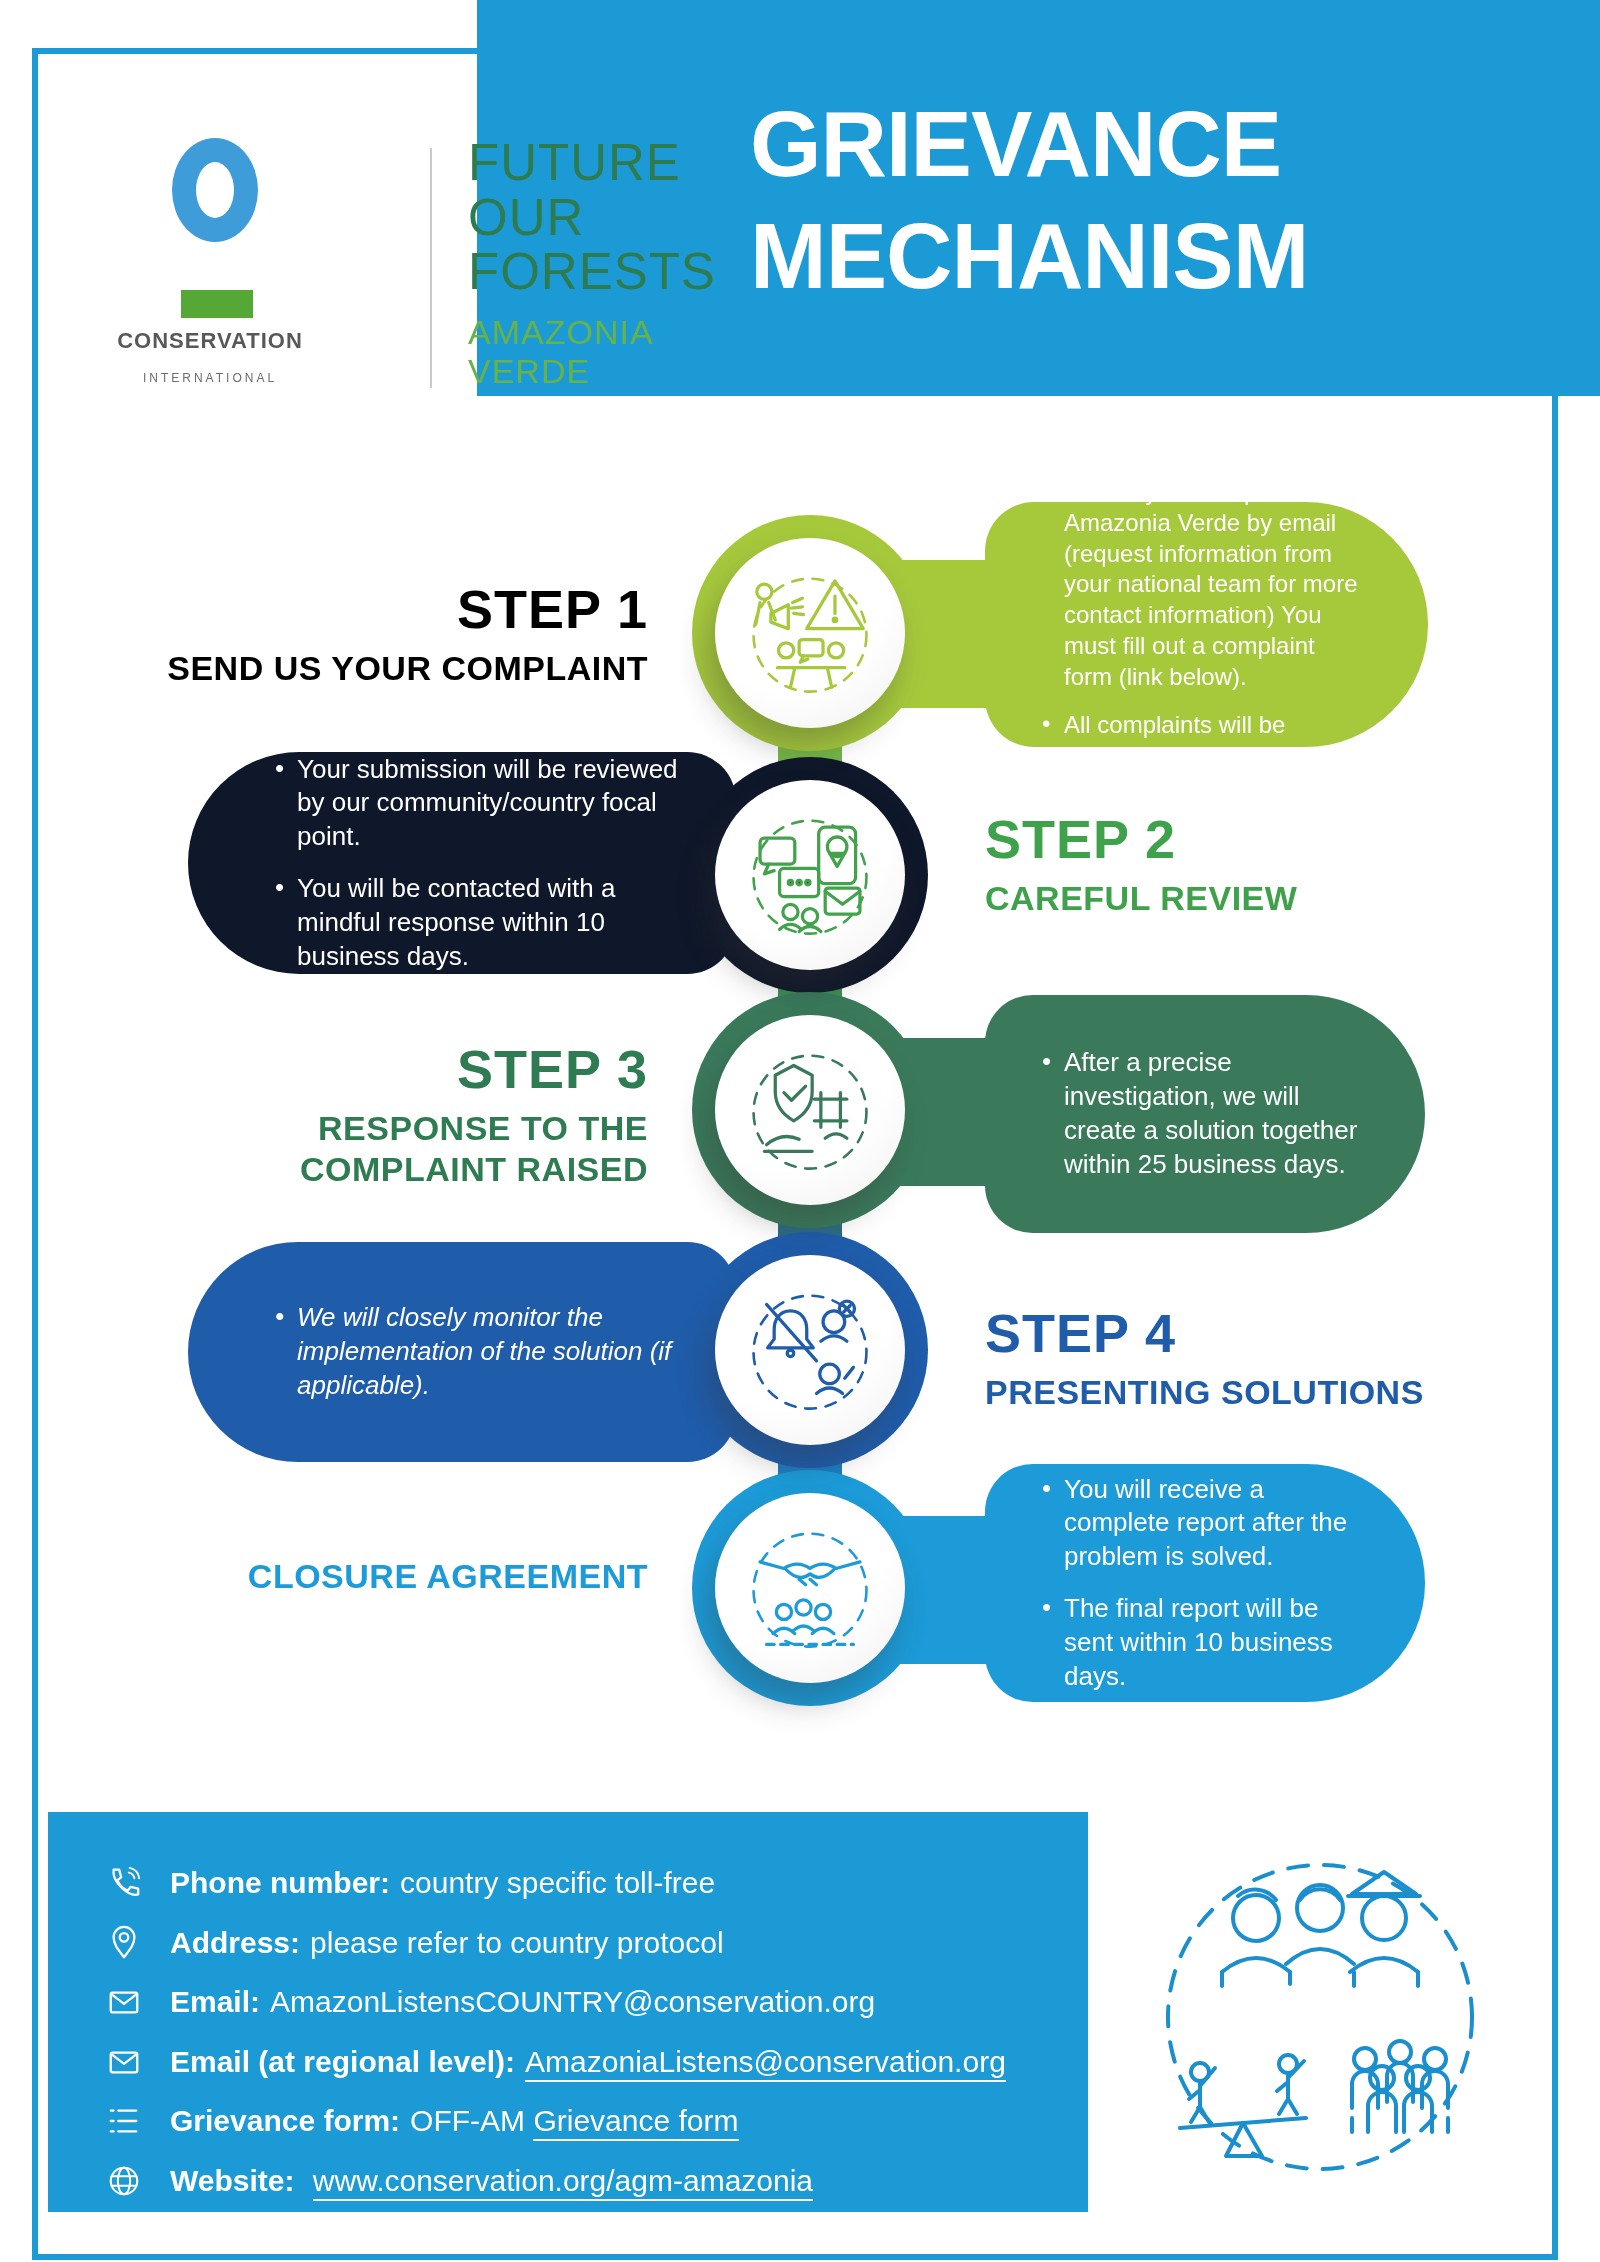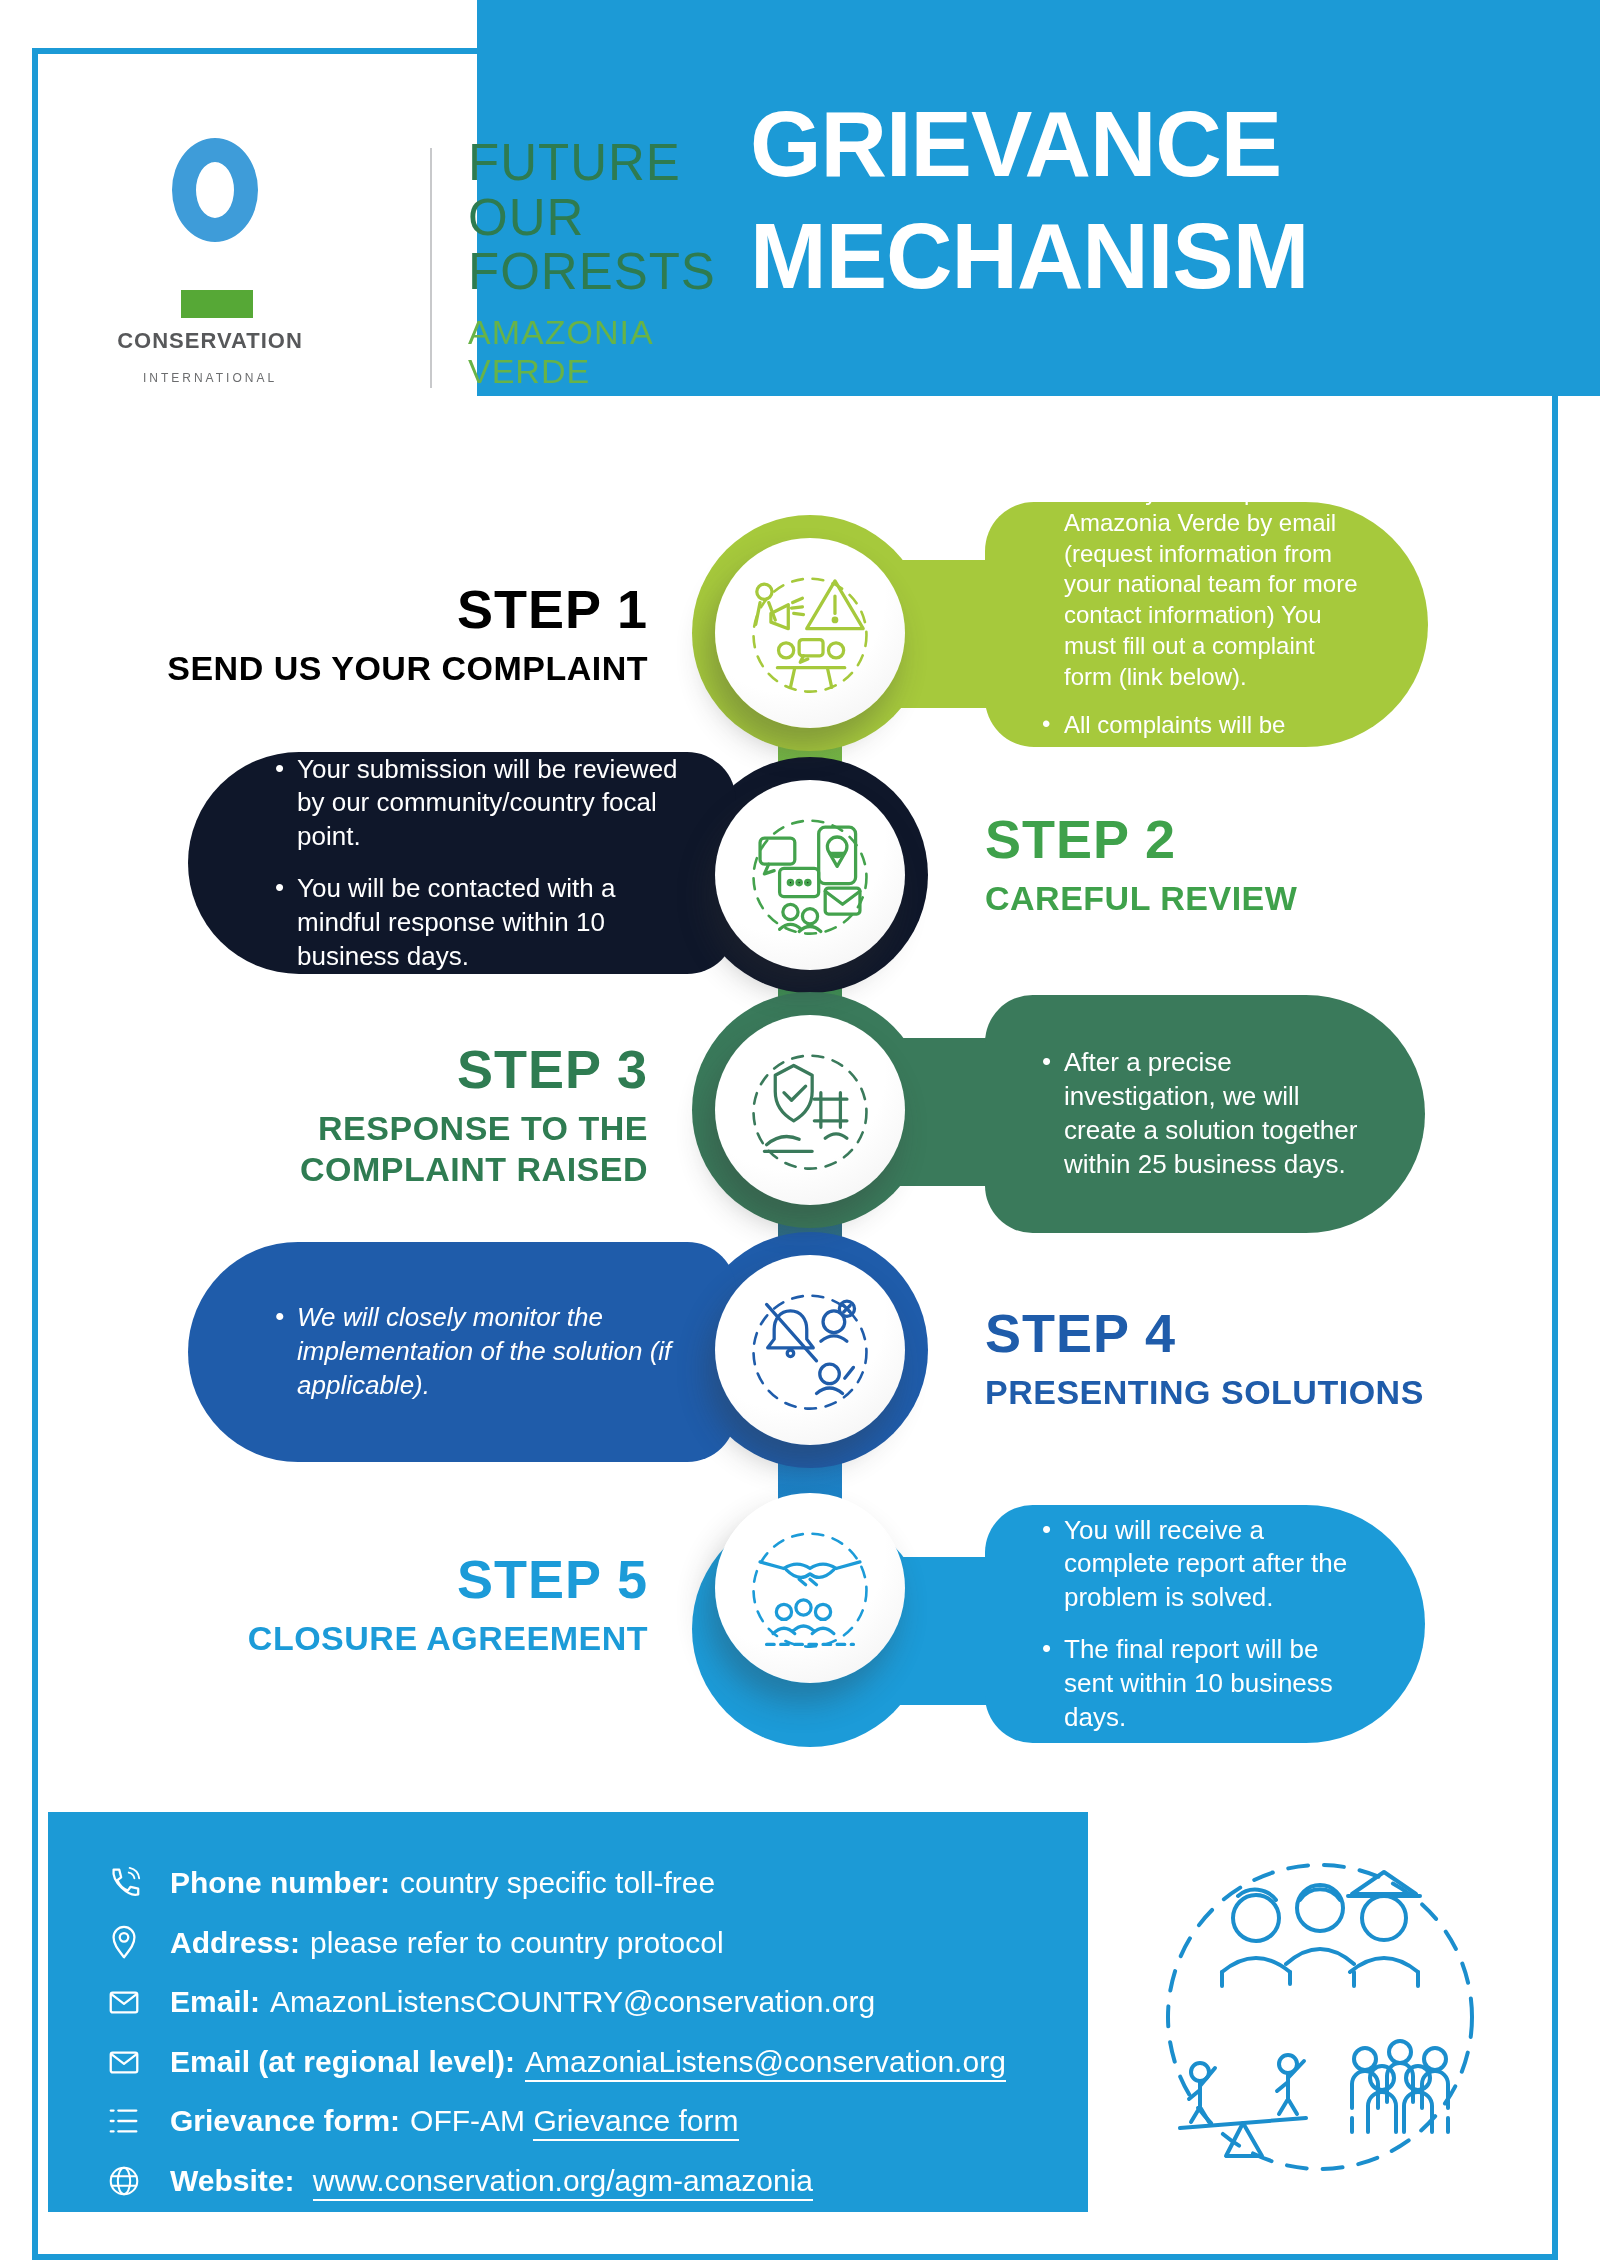--- a/index.html
+++ b/index.html
@@ -65,21 +65,21 @@
 
   .step-title { position:absolute; z-index:4; }
   .step-title.right-align { text-align:right; }
   .step-label { font-size:54px; font-weight:bold; letter-spacing:1px; }
   .step-sub { font-size:34px; font-weight:bold; letter-spacing:.5px; line-height:1.2; margin-top:8px; }
 
   .c-lime   { color:#000000; } .bg-lime   { background:#a6c93c; }
   .c-green  { color:#3fa14b; } .bg-green  { background:#0f172a; }
   .c-dgreen { color:#2f7c52; } .bg-dgreen { background:#3a7a5b; }
   .c-dblue  { color:#1f5caa; } .bg-dblue  { background:#1f5caa; }
-  .c-lblue  { color:#1c9bd8; } .bg-lblue  { background:#1c9bd8;margin-top:41px; }
+  .c-lblue  { color:#1c9bd8; } .bg-lblue  { background:#1c9bd8; }
 
   
   .footer-block {
     position:absolute; left:48px; top:1812px; width:1040px; height:400px;
     background:#1c9ad6; z-index:2; color:#ffffff; padding:52px 40px 0 58px;
   }
   .contact-row { display:flex; align-items:flex-start; margin-bottom:22px; }
   .contact-row svg { width:36px; height:36px; margin-right:28px; flex:none; margin-top:1px; }
   .contact-text { font-size:30px; line-height:1.25; }
   .contact-label { font-weight:bold; margin-right:10px; }
@@ -228,21 +228,20 @@
       <circle cx="92" cy="44" r="10"></circle>
       <path d="M80 62 q12 -10 24 0"></path>
       <circle cx="104" cy="32" r="7"></circle>
         <path d="M101 29 l6 6 M107 29 l-6 6"></path>
       <circle cx="88" cy="92" r="9"></circle>
       <path d="M76 110 q12 -10 24 0 M102 96 l8 -10"></path>
     </svg>
   </div>
 
   <div class="step-title right-align c-lblue" style="left:120px; top:1548px; width:528px;">
-    <div class="step-label">STEP 5</div>
     <div class="step-sub">CLOSURE AGREEMENT</div>
   </div>
   <div class="tab bg-lblue" style="left:900px; top:1516px; width:100px;"></div>
   <div class="bubble r bg-lblue" style="left:985px; top:1464px; width:440px; height:238px;">
     <ul>
       <li>You will receive a complete report after the problem is solved.</li>
       <li>The final report will be sent within 10 business days.</li>
     </ul>
   </div>
   <div class="circle" style="top:1493px;">

